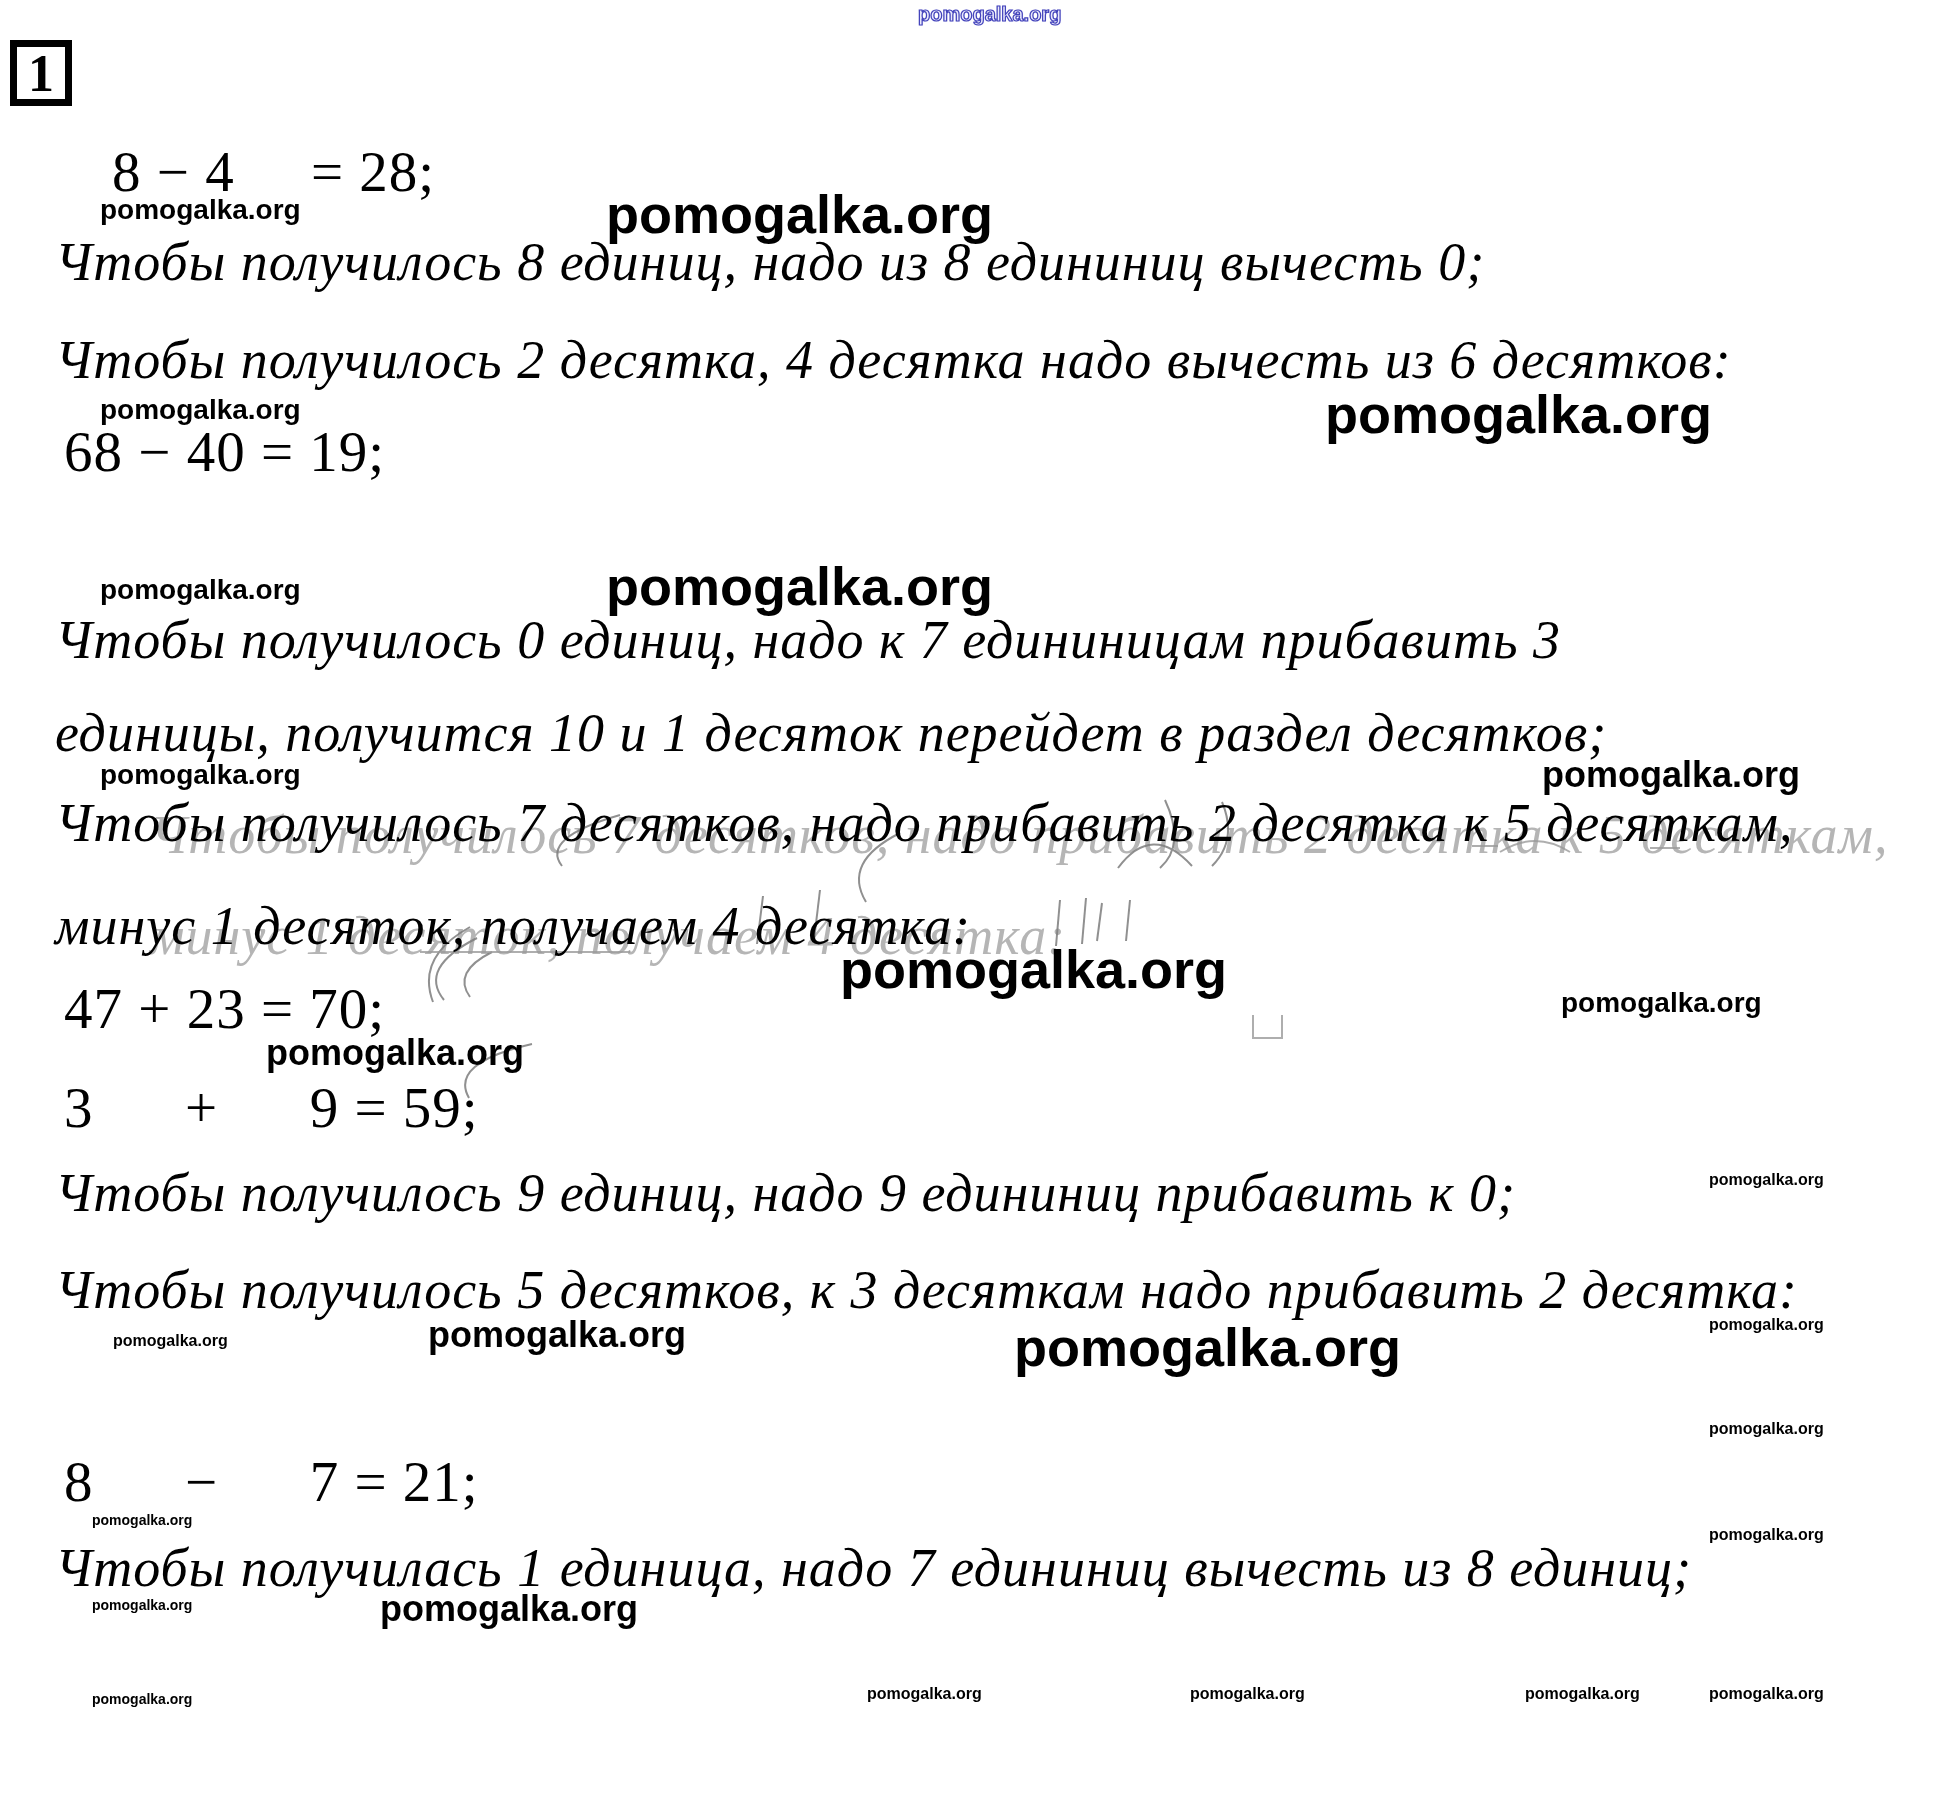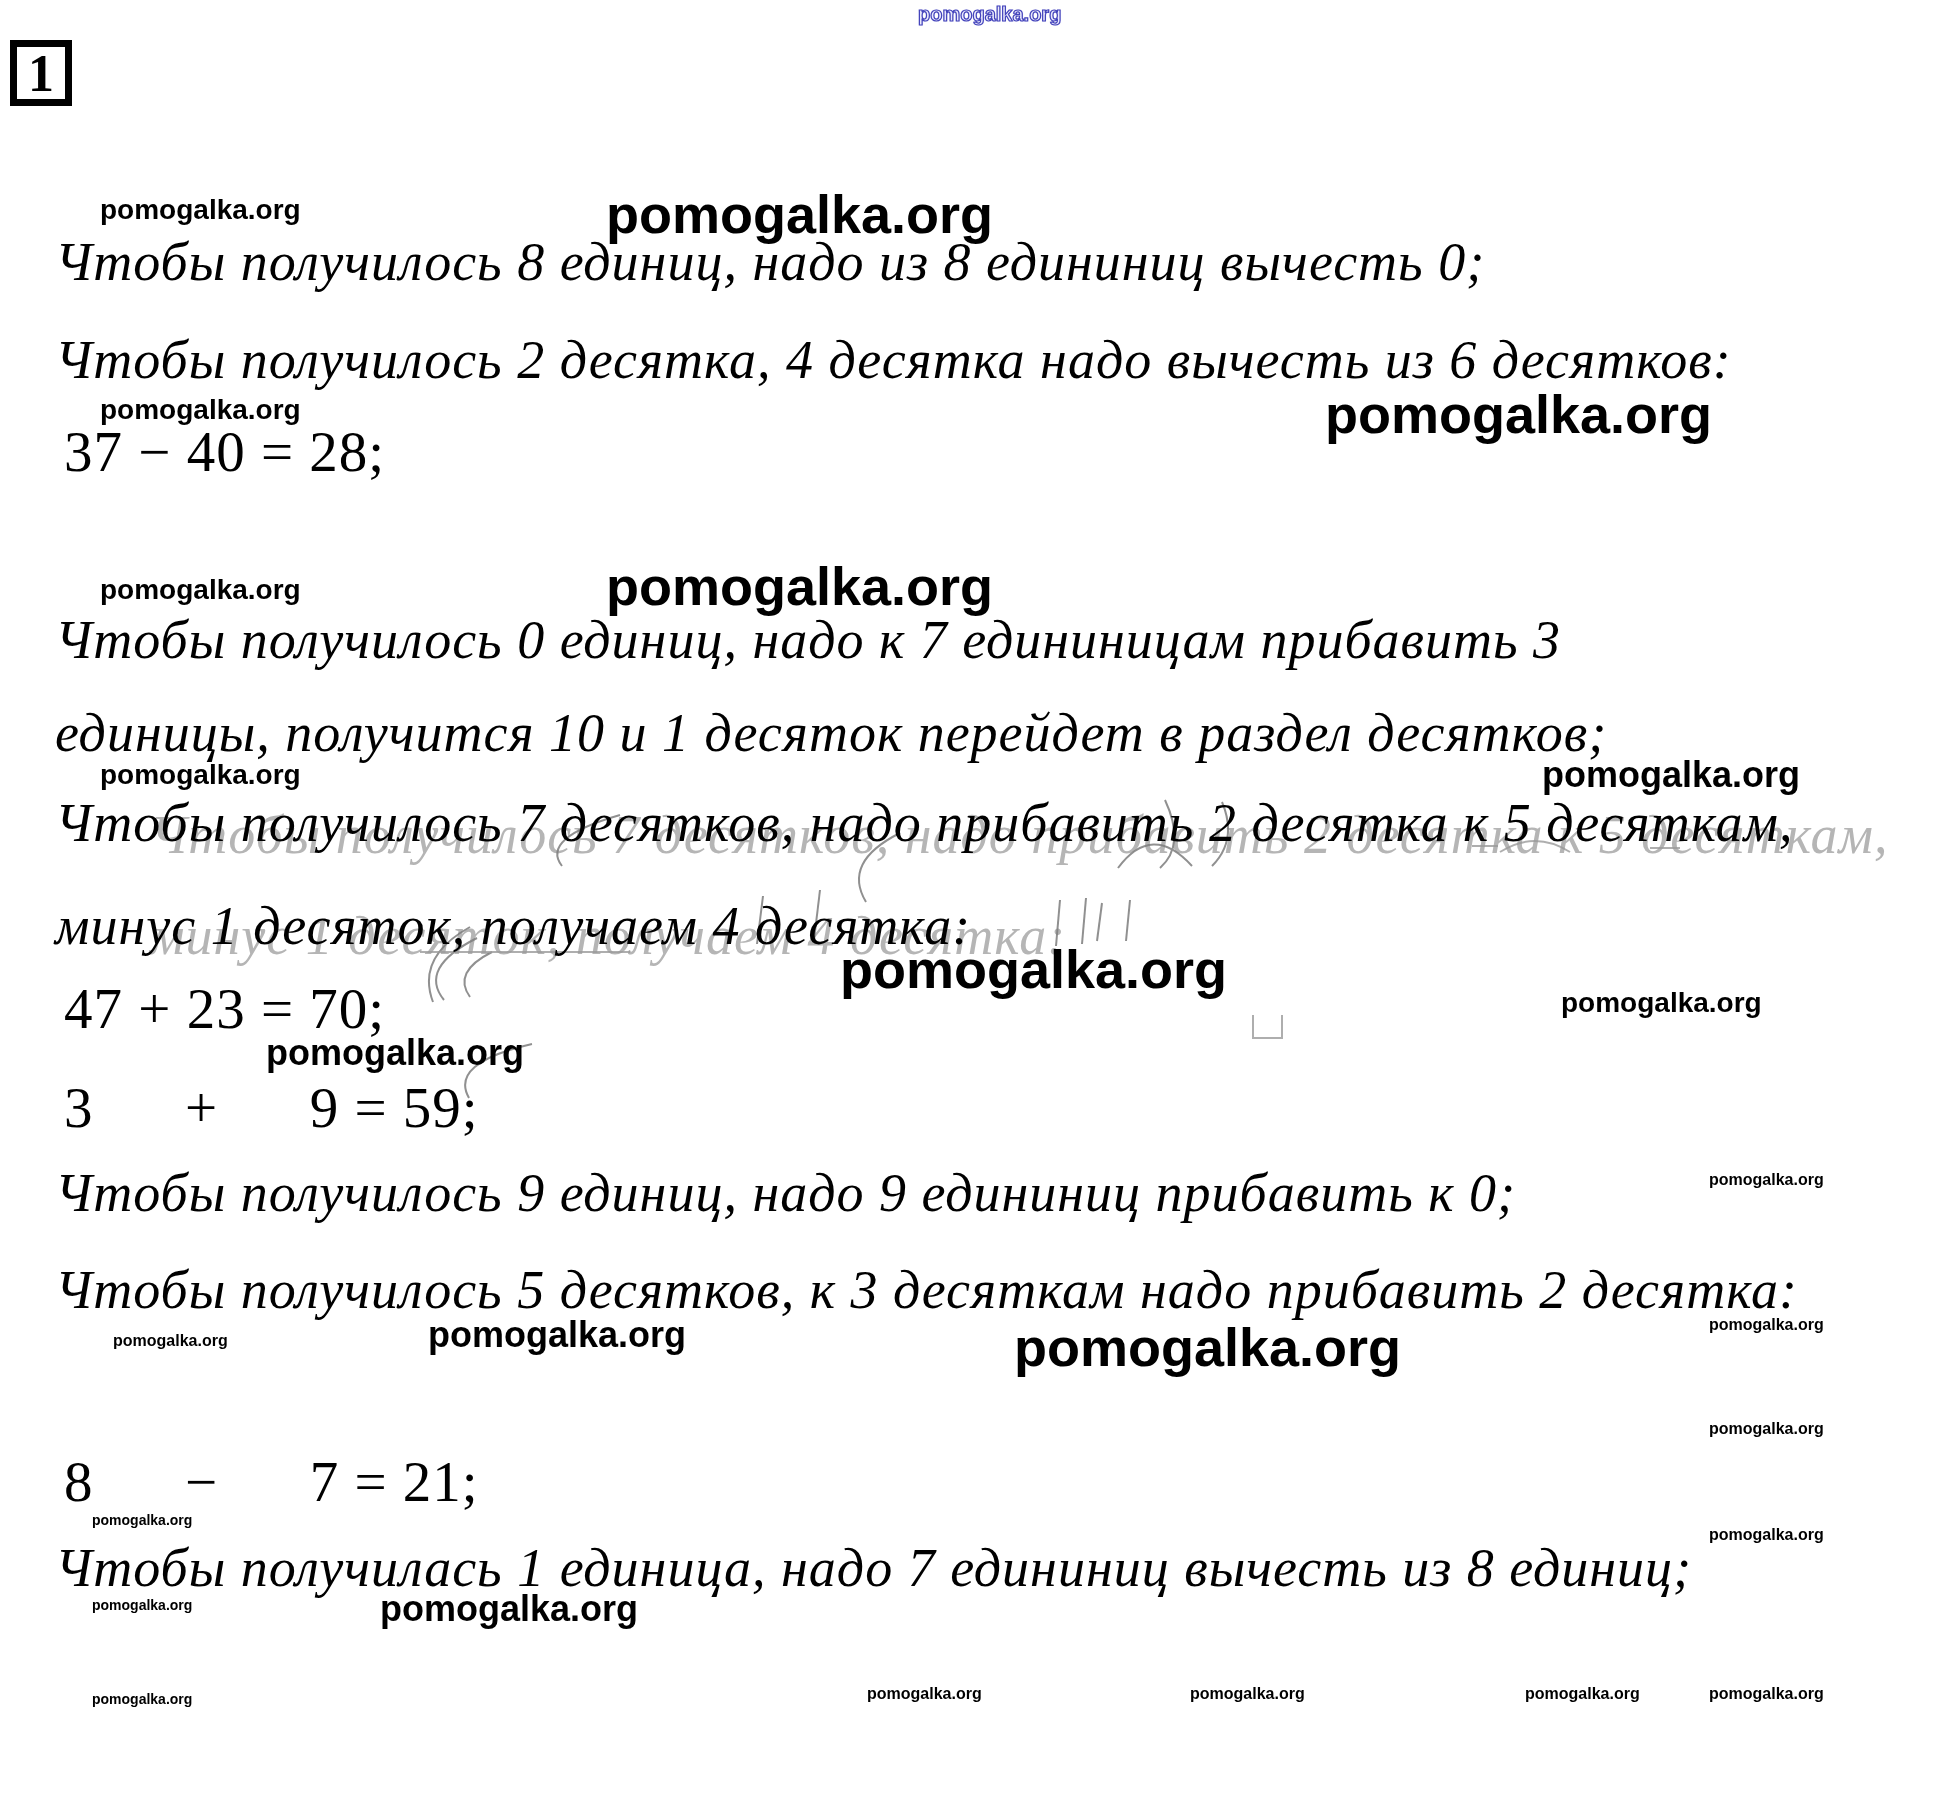--- a/index.html
+++ b/index.html
@@ -45,31 +45,32 @@
 <body>
 
 <div id="page">
 
   <div class="wm wm-blue" style="left:918px;top:4px">pomogalka.org</div>
 
   <div id="number-box">
     <span>1</span>
   </div>
 
+  <div class="line equation ink" style="left:112px;top:143px">8 − 4     = 28;</div>
 
   <div class="wm wm-sm" style="left:100px;top:196px">pomogalka.org</div>
   <div class="wm wm-lg" style="left:606px;top:187px">pomogalka.org</div>
 
   <div class="line sentence ink" style="left:55px;top:235px">Чтобы получилось 8 единиц, надо из 8 едининиц вычесть 0;</div>
   <div class="line sentence ink" style="left:55px;top:333px">Чтобы получилось 2 десятка, 4 десятка надо вычесть из 6 десятков:</div>
 
   <div class="wm wm-sm" style="left:100px;top:396px">pomogalka.org</div>
   <div class="wm wm-lg" style="left:1325px;top:387px">pomogalka.org</div>
 
-  <div class="line equation ink" style="left:64px;top:423px">37 − 40 = 28;</div>
+  <div class="line equation ink" style="left:64px;top:423px">68 − 40 = 19;</div>
 
   <div class="wm wm-sm" style="left:100px;top:576px">pomogalka.org</div>
   <div class="wm wm-lg" style="left:606px;top:559px">pomogalka.org</div>
 
   <div class="line sentence ink" style="left:55px;top:613px">Чтобы получилось 0 единиц, надо к 7 едининицам прибавить 3</div>
   <div class="line sentence ink" style="left:55px;top:706px">единицы, получится 10 и 1 десяток перейдет в раздел десятков;</div>
 
   <div class="wm wm-sm" style="left:100px;top:761px">pomogalka.org</div>
   <div class="wm wm-md" style="left:1542px;top:757px">pomogalka.org</div>
 

